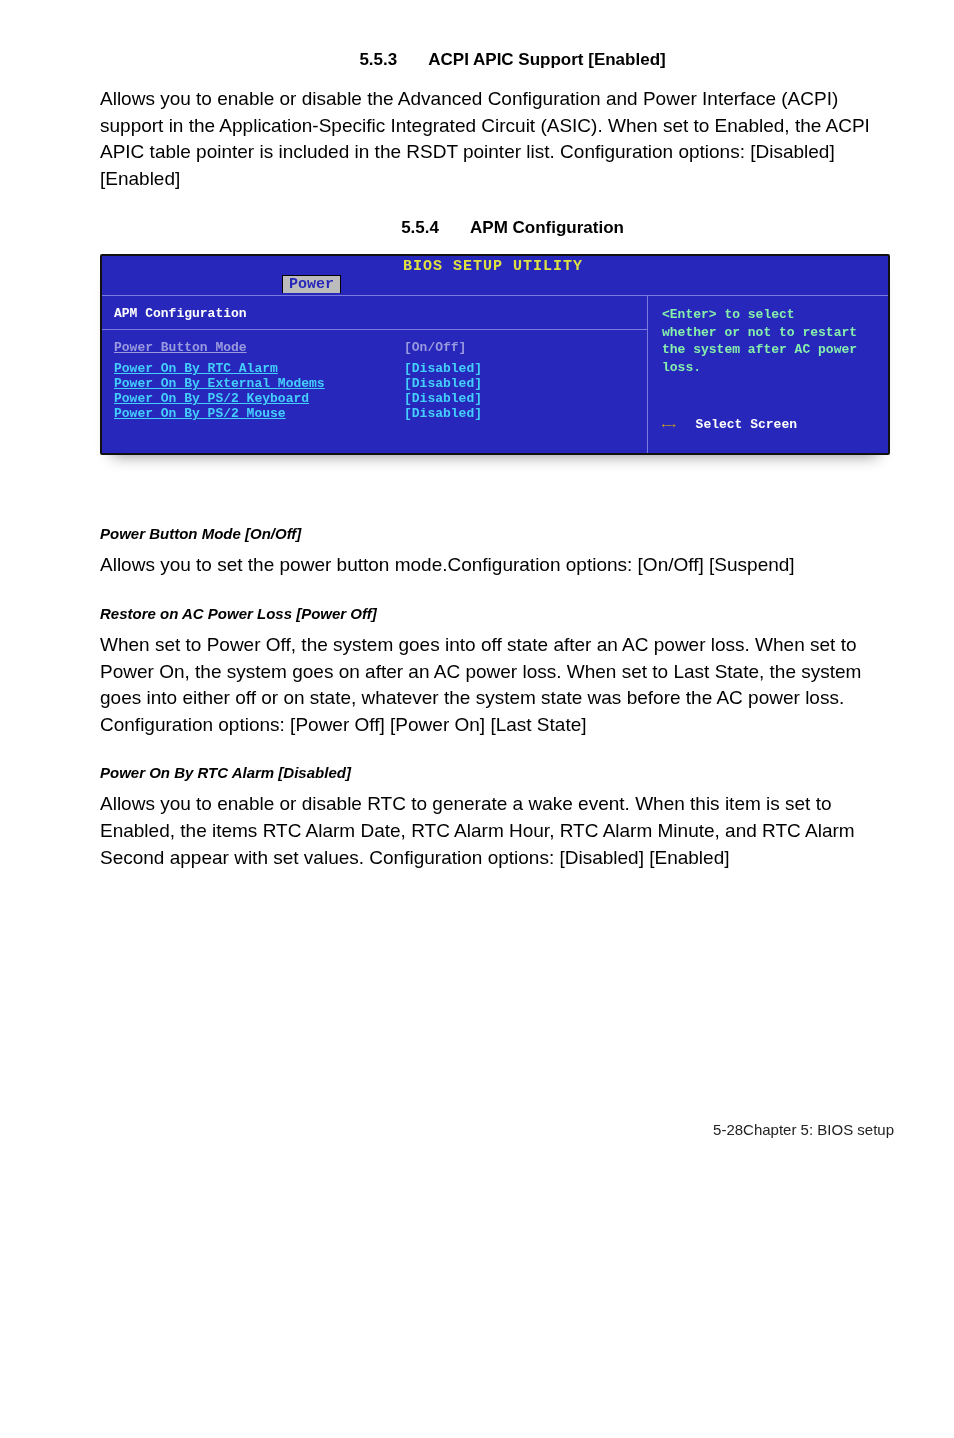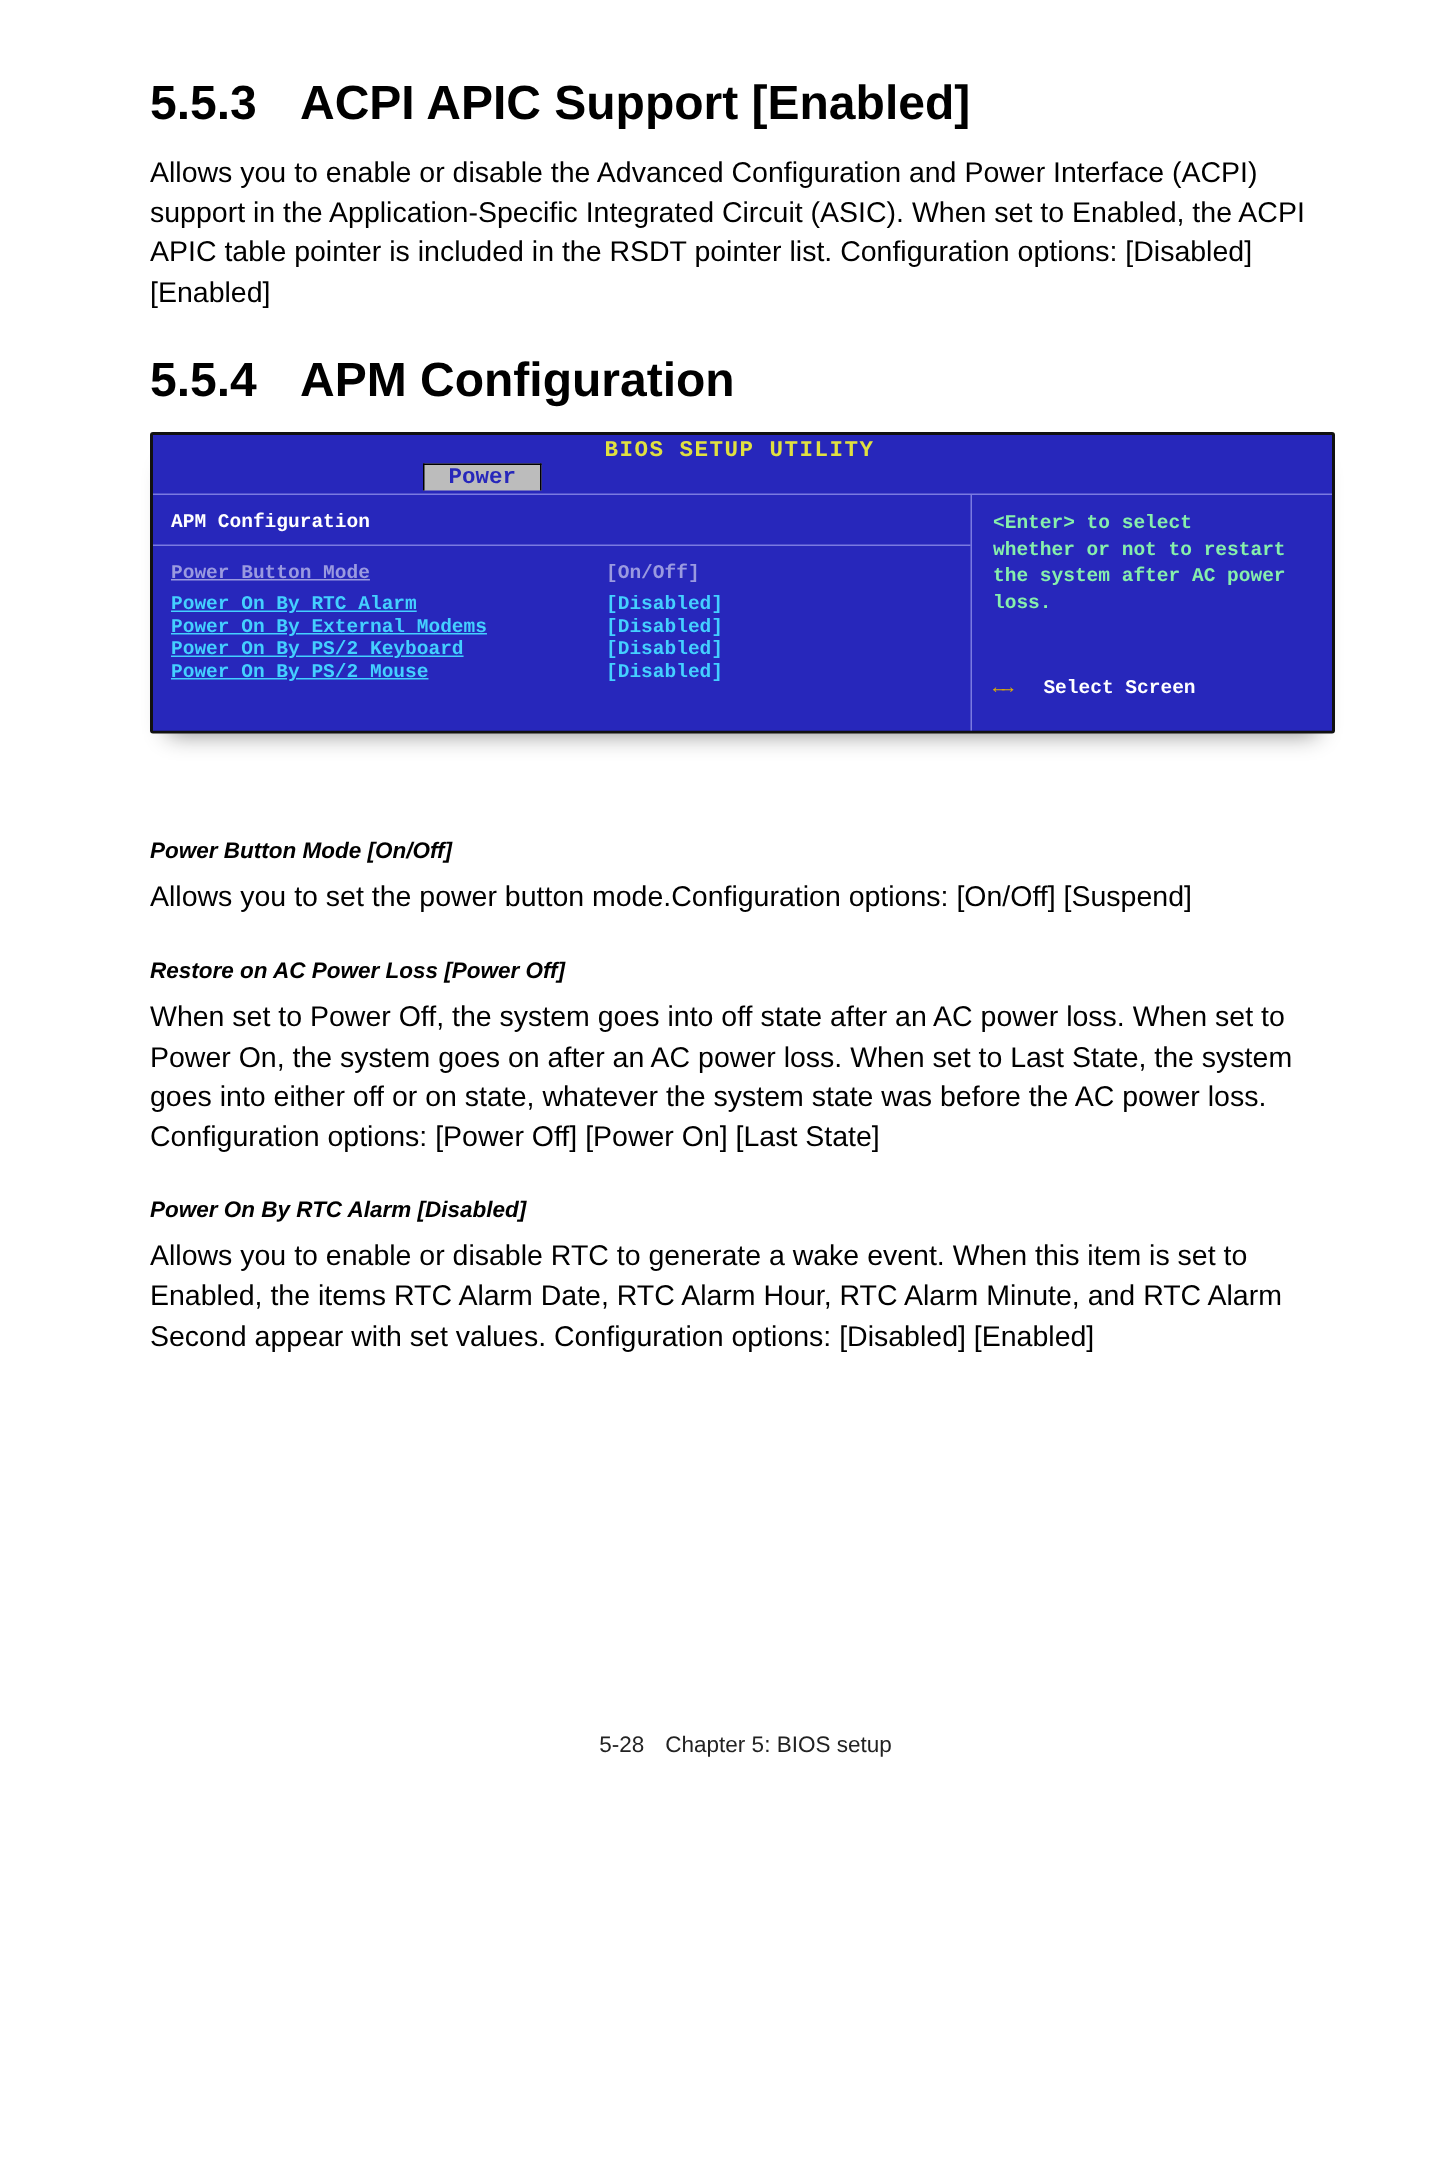--- a/index.html
+++ b/index.html
@@ -4,23 +4,24 @@
   <style>
     * { box-sizing: border-box; margin: 0; padding: 0; }
     body {
       font-family: Arial, Helvetica, sans-serif;
       background: #fff;
       padding: 50px 60px 30px 100px;
       color: #000;
       width: 954px;
     }
     h2.section-heading {
-      font-size: 32px;
+      font-size: 17px;
       font-weight: bold;
       margin-bottom: 16px;
+      text-align: center;
     }
     h2.section-heading .num {
       display: inline-block;
       width: 100px;
     }
     p.body-text {
       font-size: 19px;
       line-height: 1.4;
       margin-bottom: 26px;
     }
@@ -51,21 +52,21 @@
     }
     .bios-tab-row {
       height: 20px;
       position: relative;
     }
     .bios-tab {
       position: absolute;
       left: 180px;
       background: #bcbcbc;
       color: #2727bb;
-      padding: 0 16px;
+      padding: 0 6px;
       font-size: 15px;
       border: 1px solid #000;
       border-bottom: none;
     }
     .bios-body {
       display: flex;
       border-top: 1px solid #7a7ae0;
     }
     .bios-left {
       flex: 1;
@@ -128,26 +129,25 @@
       letter-spacing: -2px;
     }
     .nav-text {
       color: #ffffff;
     }
     .spacer {
       height: 18px;
     }
     .footer {
       display: flex;
-      justify-content: center;
+      justify-content: flex-end;
       font-size: 15px;
       color: #222;
       margin-top: 240px;
       padding-top: 10px;
-      gap: 14px;
     }
   </style>
 </head>
 <body>
 
 <h2 class="section-heading">
   <span class="num">5.5.3</span><span>ACPI APIC Support [Enabled]</span>
 </h2>
 <p class="body-text">Allows you to enable or disable the Advanced Configuration and Power Interface (ACPI) support in the Application-Specific Integrated Circuit (ASIC). When set to Enabled, the ACPI APIC table pointer is included in the RSDT pointer list. Configuration options: [Disabled] [Enabled]</p>
 

